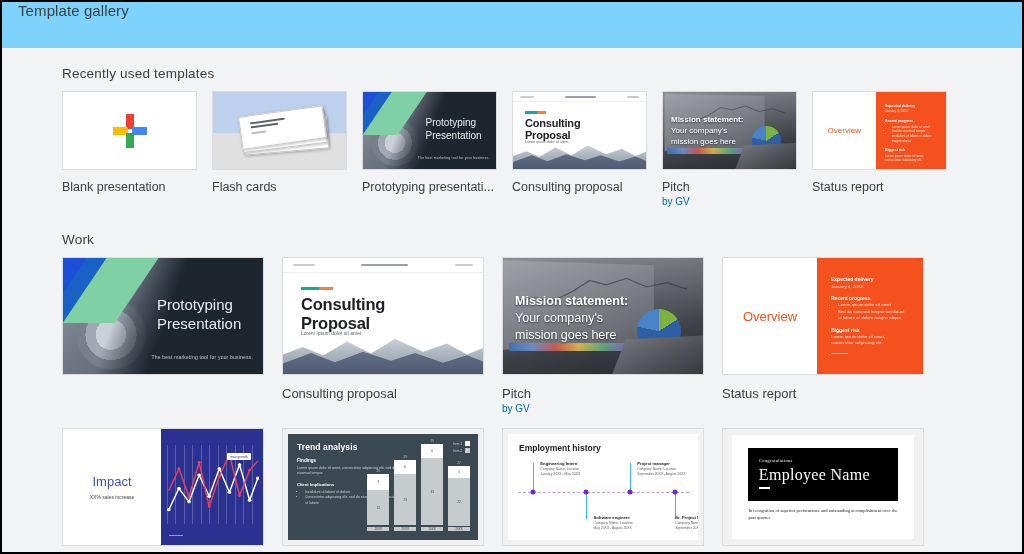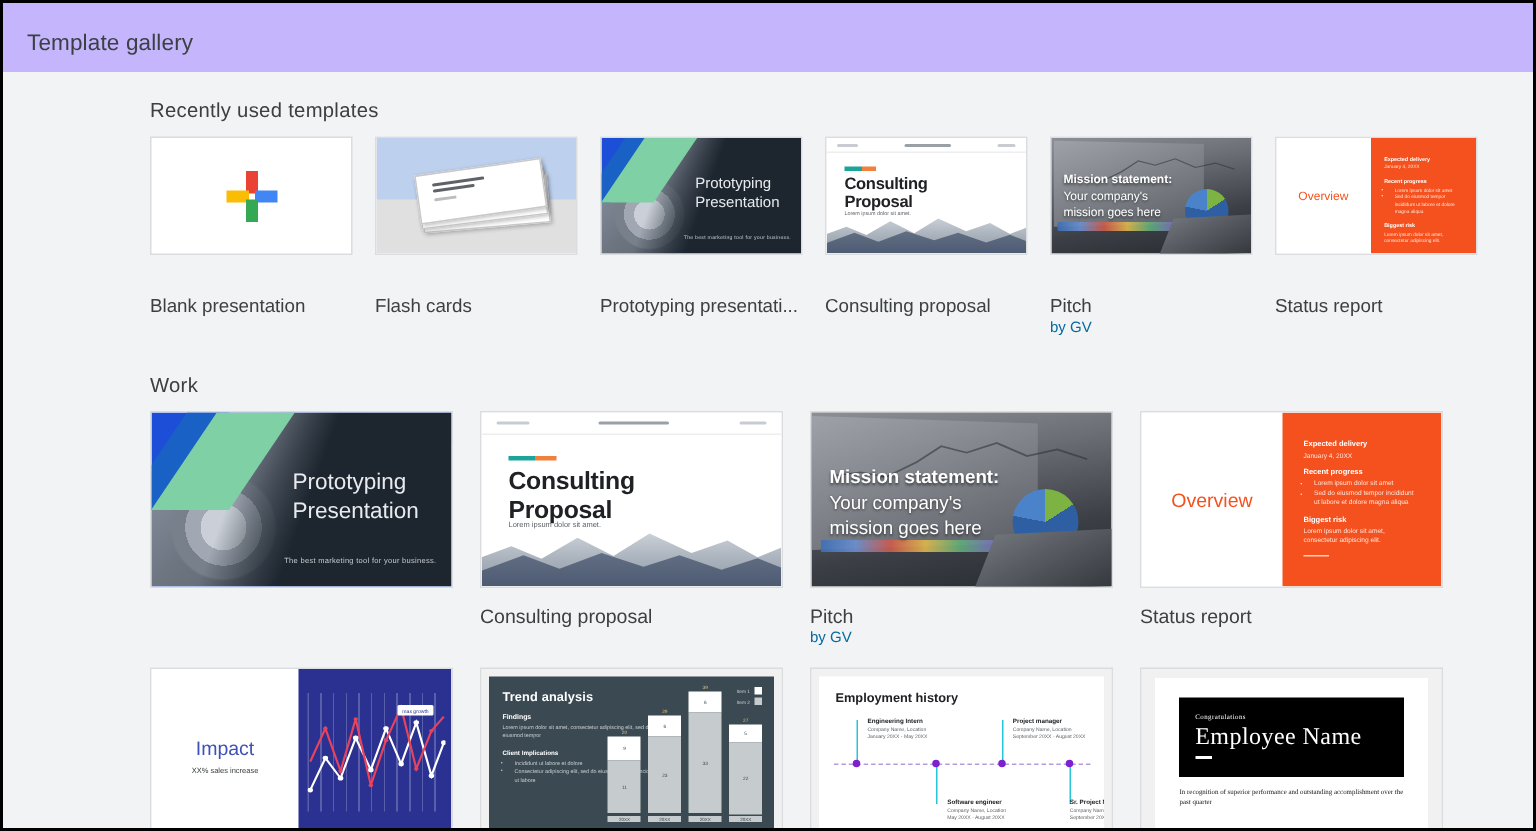--- a/index.html
+++ b/index.html
@@ -13,39 +13,38 @@
     position: relative;
     width: 1024px; height: 554px;
     background: #f1f3f4;
     border: 2px solid #000;
     overflow: hidden;
   }
 
   
   .header {
     height: 52px;
-    background: #c4b5fd;
+    background: #7dd3fc;
     display: flex;
-    align-items: center;
     padding-left: 16px;
     flex: none;
   }
   .header-title {
     font-size: 15px;
     color: #3c4043;
     letter-spacing: .1px;
   }
 
   
   .gallery {
     position: absolute;
     top: 46px; left: 0; right: 0; bottom: 0;
     background: #f1f3f4;
     overflow: hidden;
-    padding-left: 98px;
+    padding-left: 60px;
     padding-right: 20px;
   }
   .section-title {
     font-size: 13.5px;
     color: #3c4043;
     margin-top: 18px;
     margin-bottom: 10px;
     letter-spacing: .2px;
   }
   .section-title.work { margin-top: 25px; }
@@ -59,21 +58,21 @@
   .tcard-thumb {
     background: #fff;
     border: 1px solid #dadce0;
     position: relative;
     overflow: hidden;
   }
   .row-recent .tcard-thumb { width: 135px; height: 79px; }
   .tcard-label {
     font-size: 12.5px;
     color: #3c4043;
-    margin-top: 27px;
+    margin-top: 10px;
     white-space: nowrap;
     overflow: hidden;
     text-overflow: ellipsis;
   }
   .row-recent .tcard { width: 135px; }
   .tcard-sub {
     font-size: 10px;
     color: #0369a1;
     margin-top: 2px;
   }

